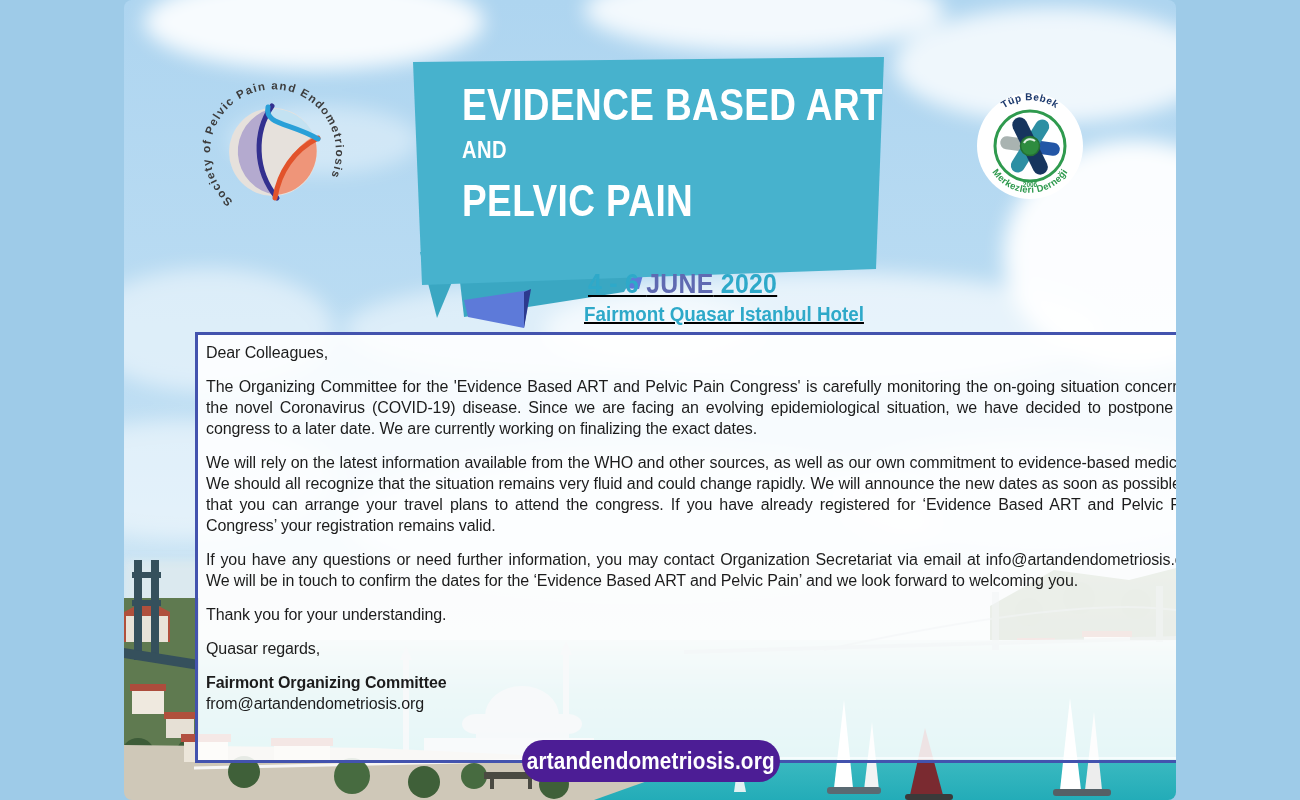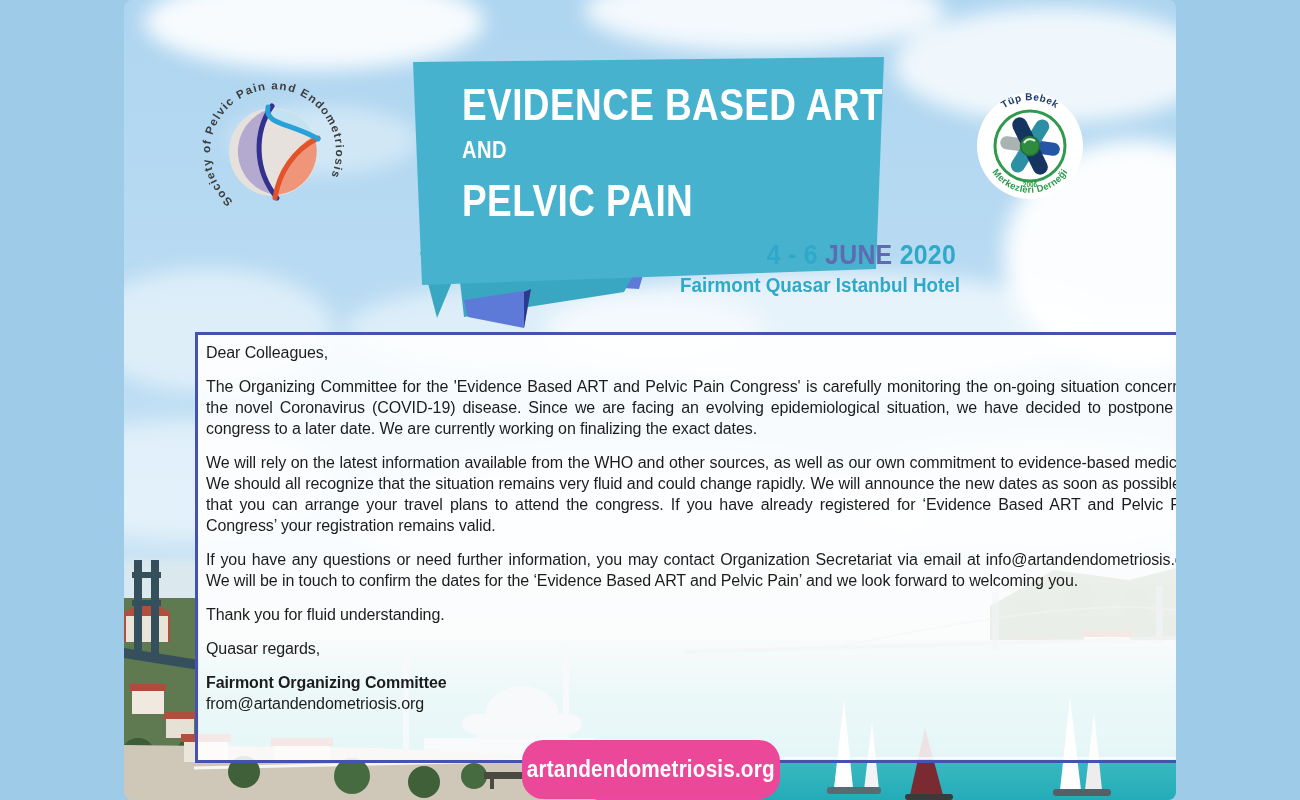--- a/index.html
+++ b/index.html
@@ -22,21 +22,21 @@
     position:absolute;color:#ffffff;font-weight:bold;
     transform:scaleX(0.84);transform-origin:left center;
     white-space:nowrap;letter-spacing:.5px;
   }
   .banner-line1{left:338px;top:80px;font-size:44px;}
   .banner-line2{left:338px;top:136px;font-size:24px;}
   .banner-line3{left:338px;top:176px;font-size:44px;}
 
   
   .date-block{
-    position:absolute;left:448px;top:240px;width:400px;text-align:right;
+    position:absolute;left:448px;top:269px;width:400px;text-align:left;text-decoration:underline;
   }
   .date-line{
     font-size:27px;font-weight:bold;letter-spacing:.3px;
     transform:scaleX(0.92);transform-origin:center;
     white-space:nowrap;
   }
   .date-teal{color:#2ea9c9;}
   .date-purple{color:#5f6ab2;}
   .venue-line{
     margin-top:3px;font-size:20px;font-weight:bold;color:#2ea9c9;
@@ -58,22 +58,22 @@
   .letter-box p.no-justify{text-align:left;}
   .letter-box .sig{margin:0;}
   .letter-box b{font-weight:normal;}
 
   
   .footer-line{
     position:absolute;left:640px;top:757px;width:412px;height:2px;
     background:rgba(255,255,255,0.65);
   }
   .website-pill{
-    position:absolute;left:398px;top:740px;width:258px;height:59px;
-    background:#ec4899;border-radius:21px;
+    position:absolute;left:398px;top:740px;width:258px;height:42px;
+    background:#4c1d95;border-radius:21px;
     display:flex;align-items:center;justify-content:center;
     cursor:pointer;
   }
   .website-pill span{
     color:#fff;font-size:23px;font-weight:bold;white-space:nowrap;
     transform:scaleX(0.9);letter-spacing:.2px;
   }
 </style>
 </head>
 <body>
@@ -270,21 +270,21 @@
   <div class="date-block">
     <div class="date-line"><span class="date-teal">4 - 6 </span><span class="date-purple">JUNE</span><span class="date-teal"> 2020</span></div>
     <div class="venue-line">Fairmont Quasar Istanbul Hotel</div>
   </div>
 
   <div class="letter-box">
     <p class="no-justify">Dear Colleagues,</p>
     <p><span>The Organizing Committee for the </span><b>'Evidence Based ART and Pelvic Pain Congress'</b><span> is carefully monitoring the on-going situation concerning the novel Coronavirus (COVID-19) disease. Since we are facing an evolving epidemiological situation, </span><b>we have decided to postpone the congress to a later date. We are currently working on finalizing the exact dates</b><span>.</span></p>
     <p><span>We will rely on the latest information available from the WHO and other sources, as well as our own commitment to evidence-based medicine. We should all recognize that the situation remains very fluid and could change rapidly. We will announce the new dates as soon as possible so that you can arrange your travel plans to attend the congress. If you have already registered for ‘Evidence Based ART and Pelvic Pain Congress’ your registration remains valid.</span></p>
     <p><span>If you have any questions or need further information, you may contact Organization Secretariat via email at info@artandendometriosis.org. We will be in touch to confirm the dates for the ‘Evidence Based ART and Pelvic Pain’ and we look forward to welcoming you.</span></p>
-    <p class="no-justify">Thank you for fluid understanding.</p>
+    <p class="no-justify">Thank you for your understanding.</p>
     <p class="no-justify">Quasar regards,</p>
     <p class="no-justify sig" style="font-weight:bold">Fairmont Organizing Committee</p>
     <p class="no-justify sig">from@artandendometriosis.org</p>
   </div>
 
   <div class="footer-line"></div>
   <div class="website-pill">
     <span>artandendometriosis.org</span>
   </div>
 

